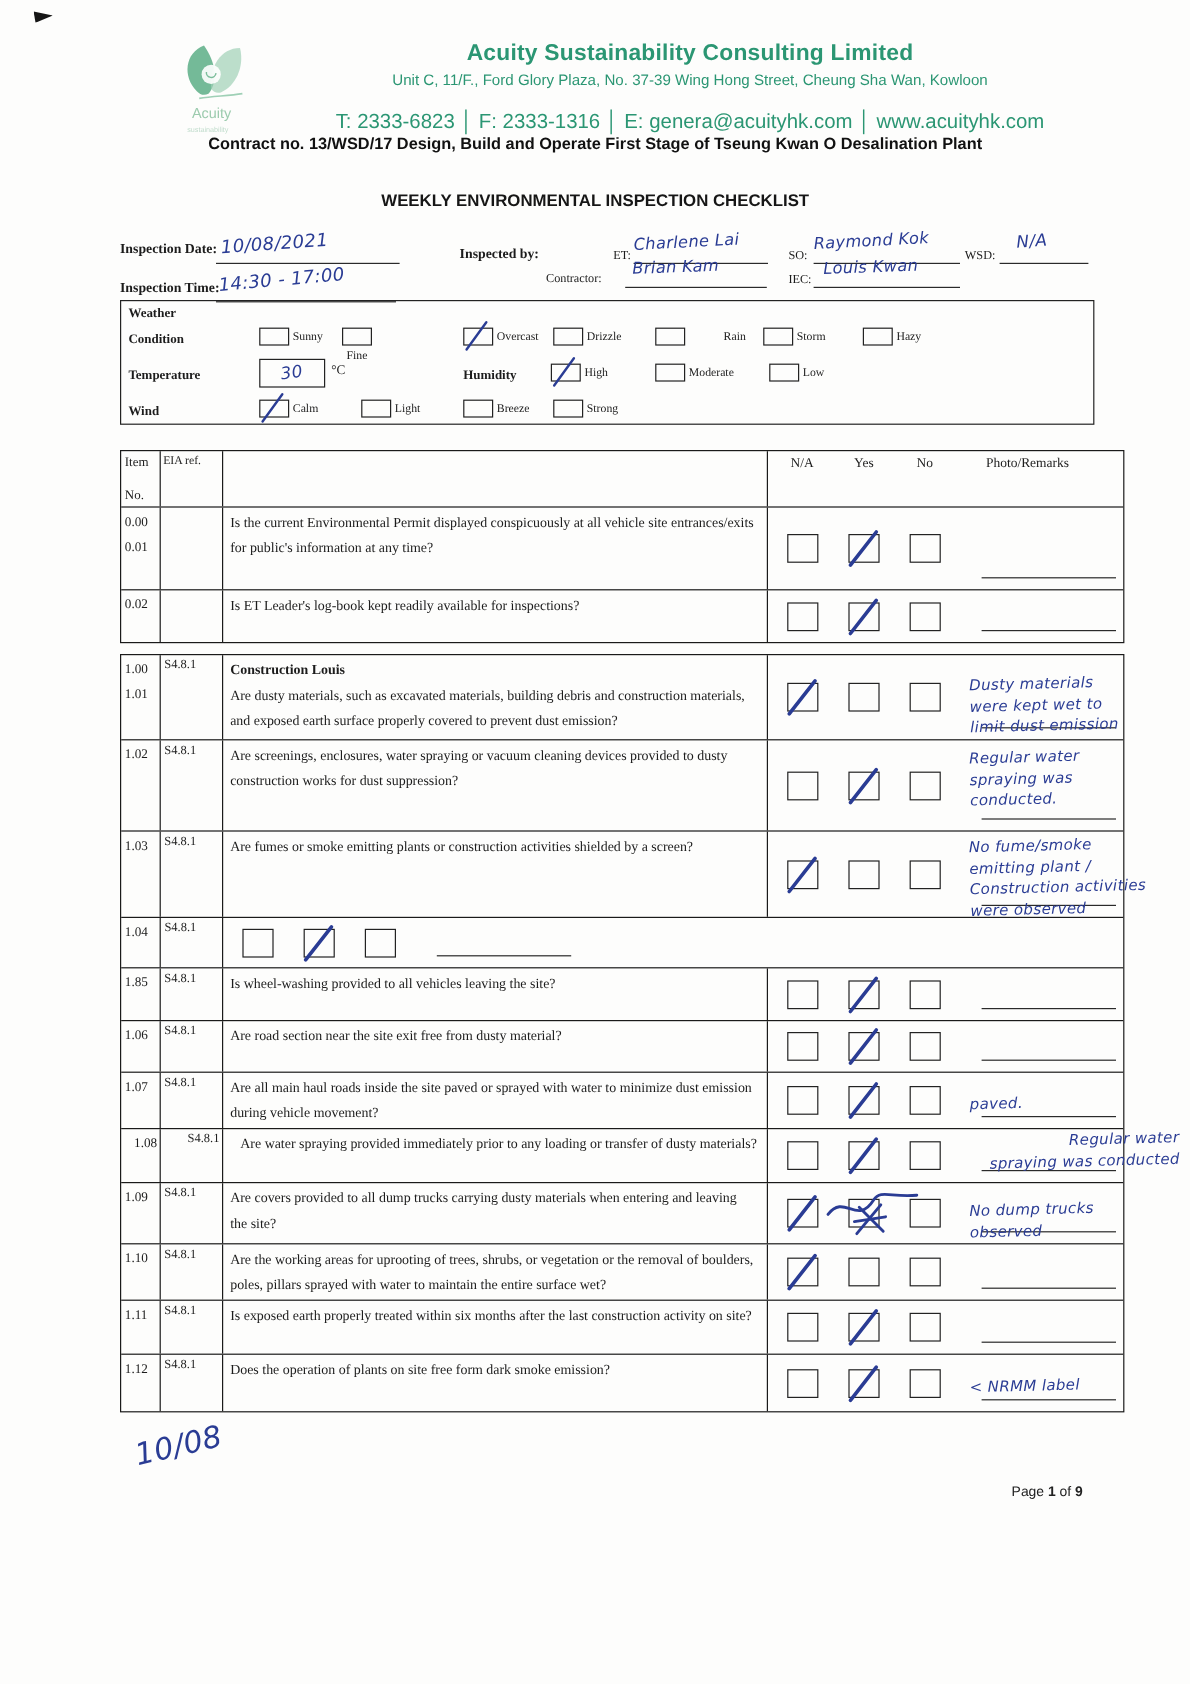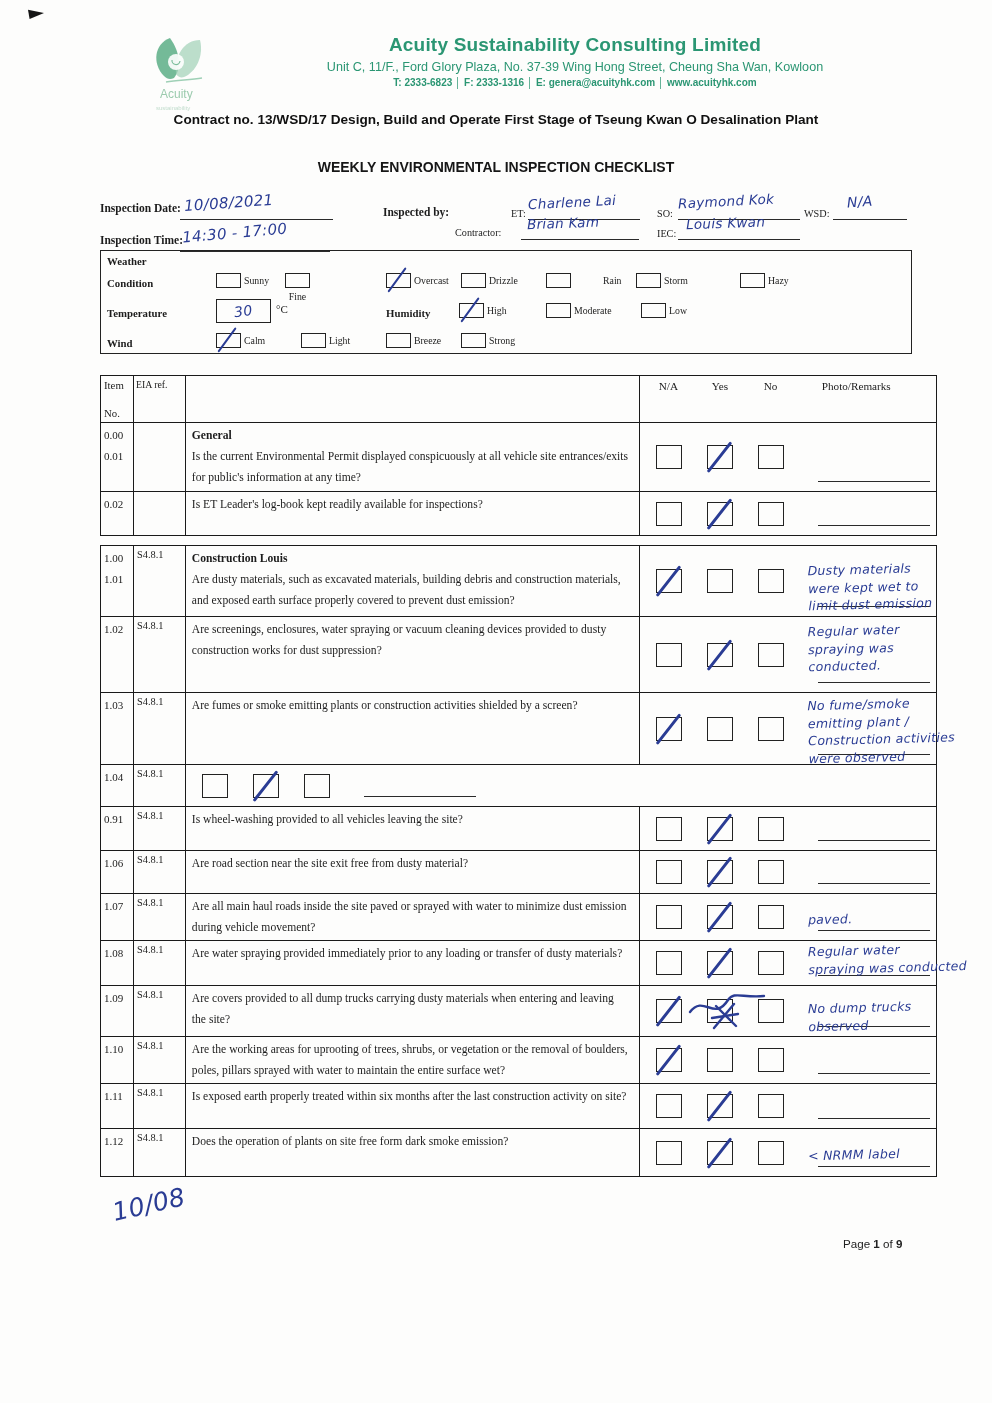--- a/index.html
+++ b/index.html
@@ -10,21 +10,21 @@
   
   .scan-mark { left: 28px; top: 8px; width: 16px; height: 11px; background: #151515;
                clip-path: polygon(0 15%, 100% 45%, 10% 100%); }
 
   
   .logo { left: 146px; top: 30px; width: 74px; height: 84px; }
   .company-block { left: 270px; top: 34px; width: 610px; text-align: center;
                    font-family: "Liberation Sans", sans-serif; }
   .company-name { font-size: 19px; font-weight: bold; letter-spacing: 0.2px; }
   .company-addr { font-size: 12.6px; margin-top: 4px; }
-  .company-contact { font-size: 10px; margin-top: 3px; font-weight: bold; }
+  .company-contact { font-size: 17px; margin-top: 18px; }
   .contract-line { left: 0; top: 112px; width: 100%; text-align: center;
                    font-family: "Liberation Sans", sans-serif; font-weight: bold; font-size: 13.6px; color: #111; }
   .form-title { left: 0; top: 159px; width: 100%; text-align: center;
                 font-family: "Liberation Sans", sans-serif; font-weight: bold; font-size: 14px; color: #161616; }
 
   
   .mlabel { font-weight: bold; font-size: 11.5px; }
   .slabel { font-size: 10.2px; }
   .uline { border-bottom: 1.3px solid #2a2a2a; }
   .hw { font-family: "DejaVu Sans", sans-serif; font-style: italic; color: #2a3c94;
@@ -163,21 +163,21 @@
       <span class="wtext">Drizzle</span>
     </div>
     <div class="witem" style="left: 445px; top: 22px; gap: 32px;">
       <span class="wcb"></span>
       <span class="wtext">Rain</span>
     </div>
     <div class="witem" style="left: 535px; top: 22px;">
       <span class="wcb"></span>
       <span class="wtext">Storm</span>
     </div>
-    <div class="witem" style="left: 618px; top: 22px; margin-left: 21px;">
+    <div class="witem" style="left: 618px; top: 22px;">
       <span class="wcb"></span>
       <span class="wtext">Hazy</span>
     </div>
     <div class="witem" style="left: 358px; top: 52px;">
       <span class="wcb checked"></span>
       <span class="wtext">High</span>
     </div>
     <div class="witem" style="left: 445px; top: 52px;">
       <span class="wcb"></span>
       <span class="wtext">Moderate</span>
@@ -219,21 +219,20 @@
       <span class="h-rem">Photo/Remarks</span>
     </div>
   </div>
 <div class="trow" style="min-height: 69px;">
     <div class="c-item">
       <div class="item1">0.00</div>
       <div class="item2">0.01</div>
     </div>
     <div class="c-eia eia"></div>
     <div class="c-desc">
-      <div class="sec">General</div>
       <div class="q">Is the current Environmental Permit displayed conspicuously at all vehicle site entrances/exits for public's information at any time?</div>
     </div>
     <div class="c-checks">
       <span class="cb cb-na"></span>
       <span class="cb cb-yes checked"></span>
       <span class="cb cb-no"></span>
       <span class="remark-line"></span>
 
     </div>
   </div>
@@ -327,21 +326,21 @@
     <div class="c-checks">
       <span class="cb cb-na"></span>
       <span class="cb cb-yes checked"></span>
       <span class="cb cb-no"></span>
       <span class="remark-line"></span>
 
     </div>
   </div>
     <div class="trow" style="min-height: 44px;">
     <div class="c-item">
-      <div class="item1">0.91</div>
+      <div class="item1">1.85</div>
       <div class="item2"></div>
     </div>
     <div class="c-eia eia">S4.8.1</div>
     <div class="c-desc">
 
       <div class="q">Is wheel-washing provided to all vehicles leaving the site?</div>
     </div>
     <div class="c-checks">
       <span class="cb cb-na"></span>
       <span class="cb cb-yes checked"></span>
@@ -379,21 +378,21 @@
       <div class="q">Are all main haul roads inside the site paved or sprayed with water to minimize dust emission during vehicle movement?</div>
     </div>
     <div class="c-checks">
       <span class="cb cb-na"></span>
       <span class="cb cb-yes checked"></span>
       <span class="cb cb-no"></span>
       <span class="remark-line"></span>
       <span class="remark hw" style="top: 15px;">paved.</span>
     </div>
   </div>
-    <div class="trow" style="min-height: 45px;">
+    <div class="trow" style="min-height: 45px; text-align: right;">
     <div class="c-item">
       <div class="item1">1.08</div>
       <div class="item2"></div>
     </div>
     <div class="c-eia eia">S4.8.1</div>
     <div class="c-desc">
 
       <div class="q">Are water spraying provided immediately prior to any loading or transfer of dusty materials?</div>
     </div>
     <div class="c-checks">

